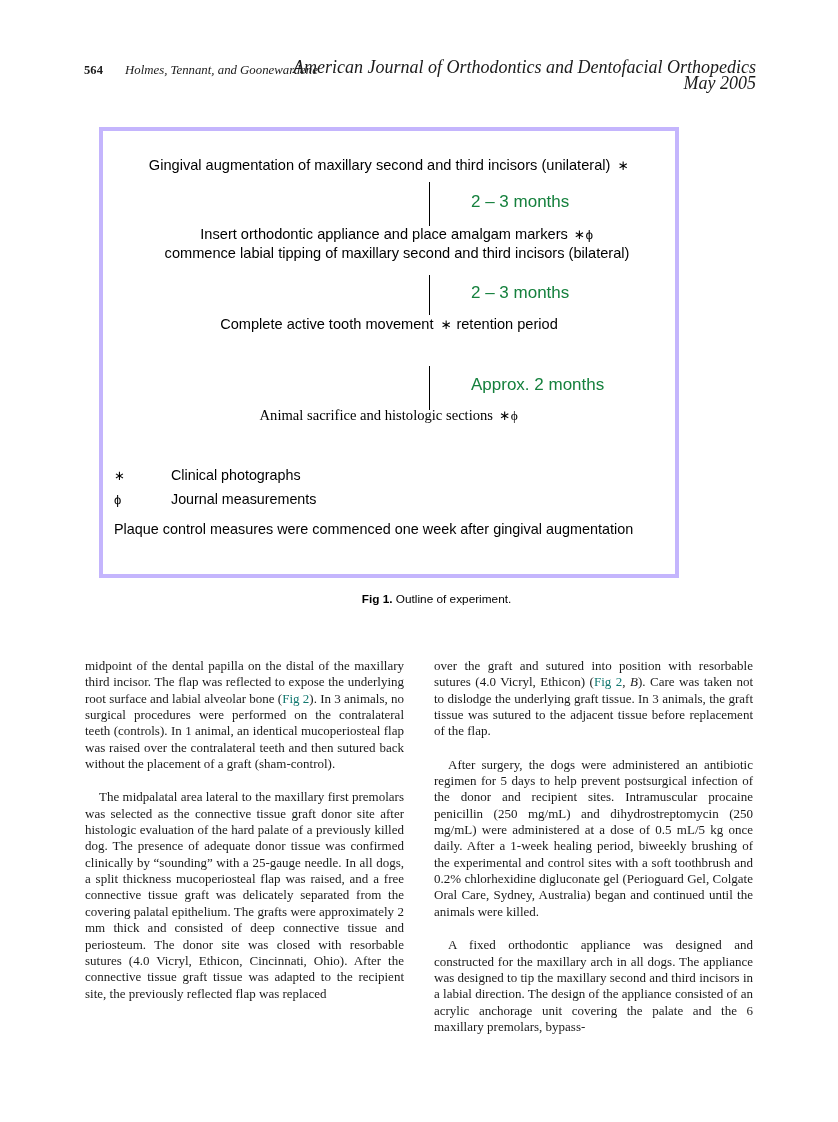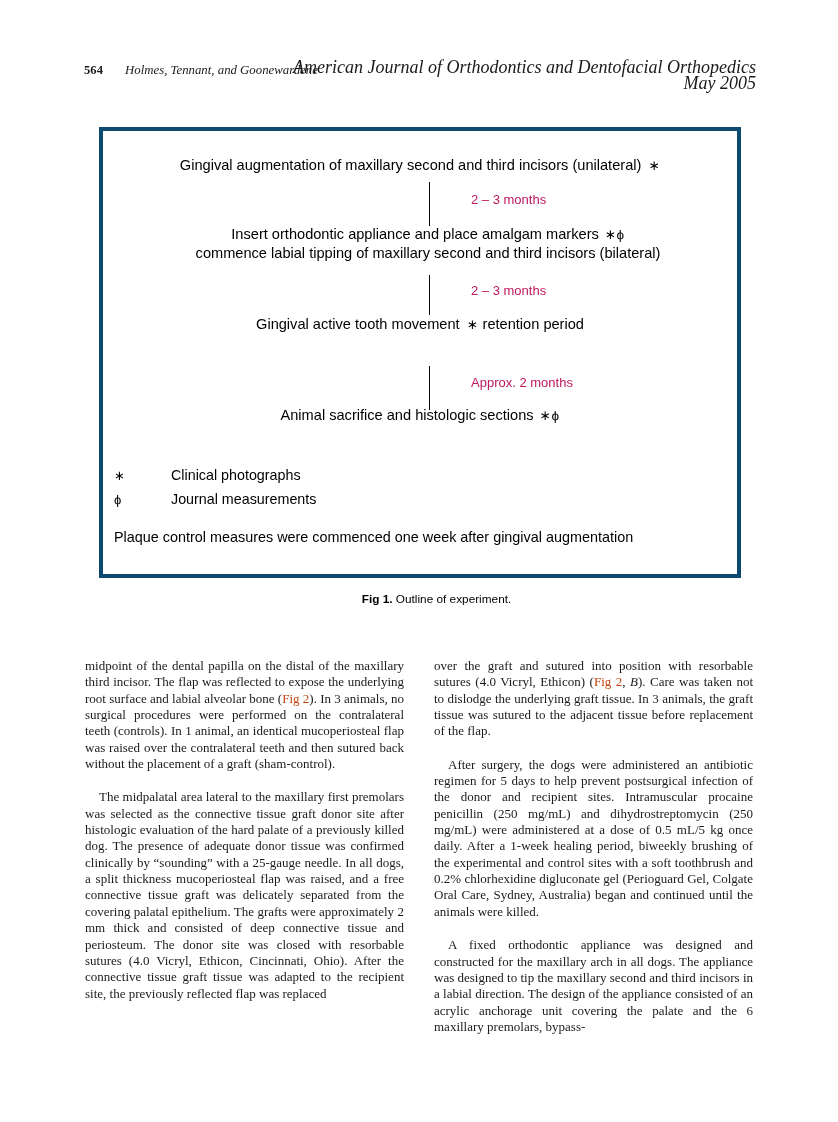--- a/index.html
+++ b/index.html
@@ -59,23 +59,23 @@
     font-size: 18px;
     line-height: 15.5px;
   }
   .rh-right div { white-space: nowrap; }
 
   
   .figure-box {
     position: absolute;
     left: 99px;
     top: 127px;
-    width: 642px;
+    width: 580px;
     height: 451px;
-    border: 4px solid #0c4a6e;
+    border: 4px solid #c4b5fd;
     box-sizing: border-box;
     background: #ffffff;
   }
   .flow {
     position: absolute;
     inset: 0;
     font-family: "Liberation Sans", sans-serif;
     color: #000000;
   }
 
@@ -90,40 +90,40 @@
   .step .sym {
     font-size: 13.5px;
     margin-left: 7px;
     letter-spacing: 0.5px;
   }
   .step .sym.tight { margin-left: 6px; }
 
   .step-1 { top: 25px; }
   .step-2 { top: 94px; padding-left: 8px; }
   .step-3 { top: 184px; }
-  .step-4 { top: 275px; }
+  .step-4 { top: 275px; font-family: Liberation Serif, serif; }
 
   .step-2 .l2 { display: block; }
 
   
   .connector {
     position: absolute;
     left: 326px;
     width: 0;
     border-left: 1.4px solid #000000;
   }
   .conn-1 { top: 51px; height: 44px; }
   .conn-2 { top: 144px; height: 40px; }
   .conn-3 { top: 235px; height: 44px; }
 
   .interval {
     position: absolute;
-    font-size: 13px;
+    font-size: 17px;
     white-space: nowrap;
-    color: #be185d;
+    color: #15803d;
   }
   .int-1 { left: 368px; top: 61px; }
   .int-2 { left: 368px; top: 152px; }
   .int-3 { left: 368px; top: 244px; }
 
   
   .legend {
     position: absolute;
     left: 11px;
     top: 333px;
@@ -133,21 +133,21 @@
   .legend-row { display: flex; align-items: baseline; }
   .legend-sym {
     width: 57px;
     display: inline-block;
     font-size: 13px;
   }
 
   .note {
     position: absolute;
     left: 11px;
-    top: 396px;
+    top: 388px;
     width: 614px;
     font-size: 14.4px;
     line-height: 20.5px;
   }
   .note span { display: block; }
 
   
   .fig-caption {
     position: absolute;
     left: 99px;
@@ -169,21 +169,21 @@
     font-size: 13px;
     line-height: 16.35px;
     text-align: justify;
     color: #1a1a1a;
   }
   .col-left  { left: 85px; }
   .col-right { left: 434px; }
 
   .col p { margin: 0; }
   .col p.indent { text-indent: 14px; margin-top: 17px; }
-  .link { color: #c2410c; }
+  .link { color: #0f766e; }
   .ital { font-style: italic; }
 </style>
 </head>
 <body>
 
 <div class="page">
 
   <div class="running-head">
     <div class="rh-left">
       <span class="rh-folio">564</span><span class="rh-authors">Holmes, Tennant, and Goonewardene</span>
@@ -206,21 +206,21 @@
 
       <div class="step step-2">
         <span class="l1">Insert orthodontic appliance and place amalgam markers</span><span class="sym tight">∗ϕ</span>
         <span class="l2">commence labial tipping of maxillary second and third incisors (bilateral)</span>
       </div>
 
       <div class="connector conn-2"></div>
       <div class="interval int-2">2 – 3 months</div>
 
       <div class="step step-3">
-        <span class="l1">Gingival active tooth movement</span><span class="sym">∗</span>
+        <span class="l1">Complete active tooth movement</span><span class="sym">∗</span>
         <span class="l2">retention period</span>
       </div>
 
       <div class="connector conn-3"></div>
       <div class="interval int-3">Approx. 2 months</div>
 
       <div class="step step-4">
         <span>Animal sacrifice and histologic sections</span><span class="sym tight">∗ϕ</span>
       </div>
 

